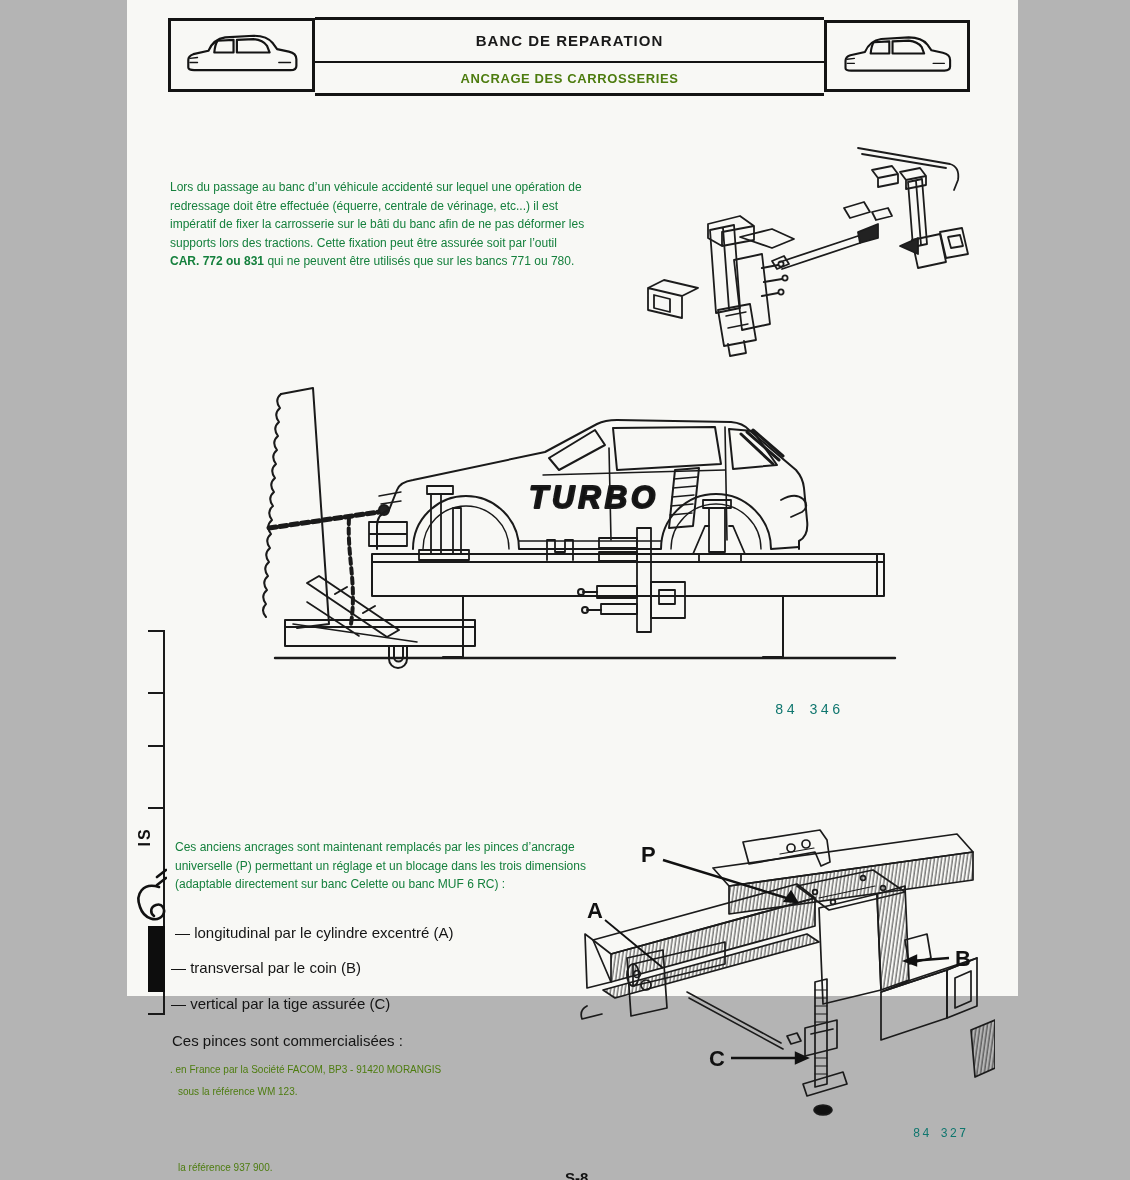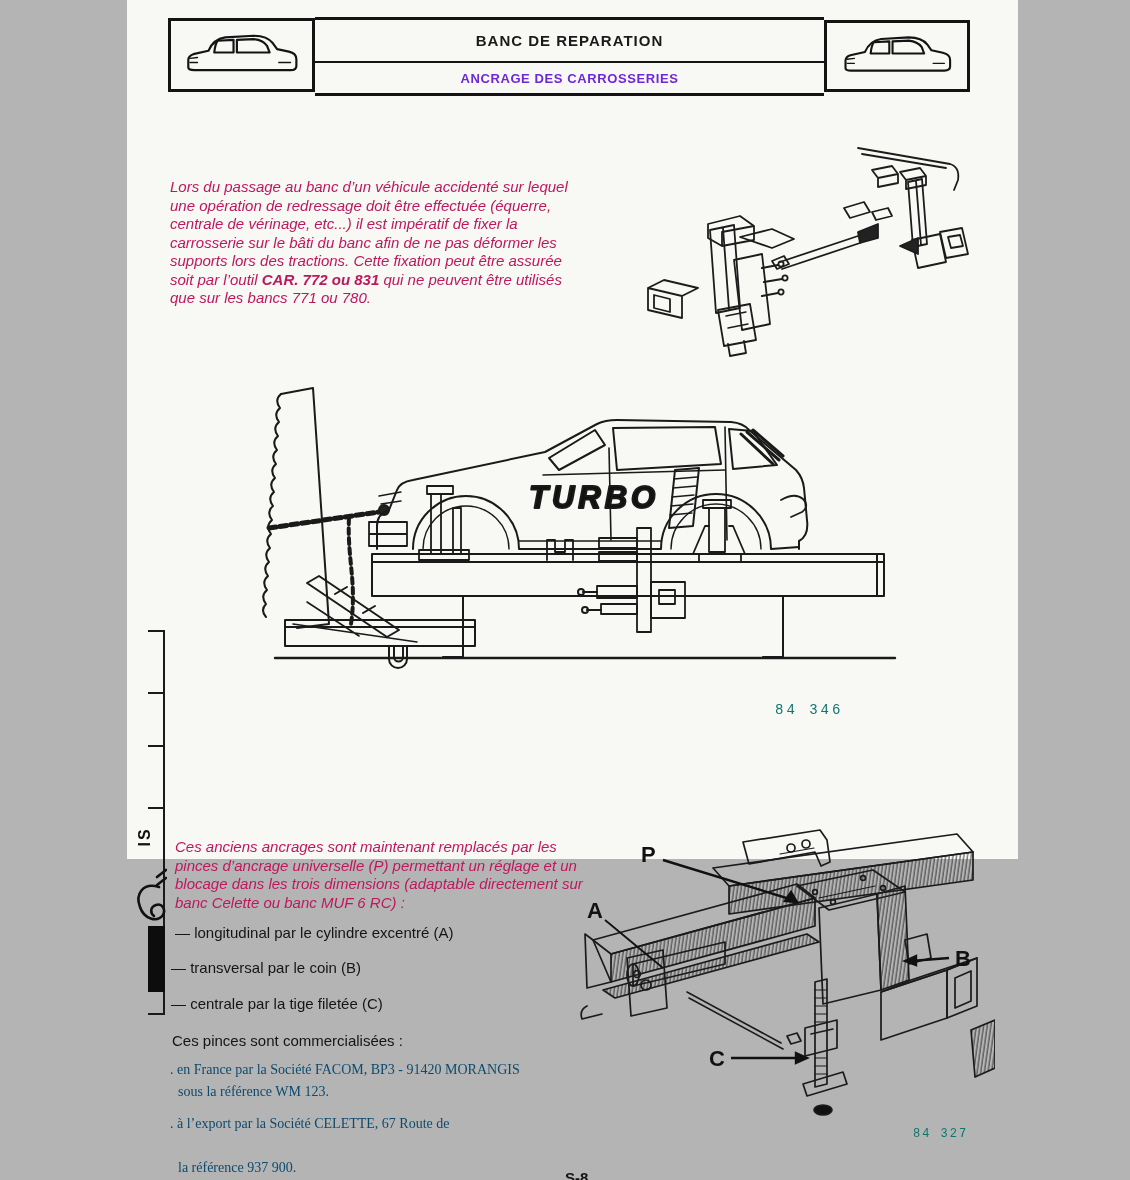--- a/index.html
+++ b/index.html
@@ -5,42 +5,42 @@
   html,body{margin:0;padding:0;}
   body{
     width:1130px;height:1180px;
     background:#b4b4b4;
     font-family:"Liberation Sans", sans-serif;
     color:#161616;
     overflow:hidden;
     position:relative;
   }
   .paper{
-    position:absolute;left:127px;top:0;width:891px;height:859px;
+    position:absolute;left:127px;top:0;width:891px;height:996px;
     background:#f8f8f5;
   }
   .abs{position:absolute;}
   
   .hdr-box{
     position:absolute;border:3px solid #141414;background:#f8f8f5;
     display:flex;align-items:center;justify-content:center;
   }
   .hdr-center{
     position:absolute;left:188px;top:17px;width:509px;
     border-top:3px solid #141414;border-bottom:3px solid #141414;
   }
   .hdr-row1{height:41px;display:flex;align-items:center;justify-content:center;
     font-size:15px;font-weight:bold;letter-spacing:1px;color:#1a1a1a;}
   .hdr-row2{height:30px;border-top:2px solid #141414;display:flex;align-items:center;justify-content:center;
-    font-size:13px;font-weight:bold;letter-spacing:.6px;color:#6d28d9;}
+    font-size:13px;font-weight:bold;letter-spacing:.6px;color:#4d7c0f;}
   
-  .para{font-size:15px;line-height:18.5px;color:#be185d;font-style:italic;}
+  .para{font-size:12px;line-height:18.5px;color:#15803d;}
   .bold{font-weight:bold;}
   .bullet{font-size:15px;color:#151515;white-space:nowrap;}
-  .vline{font-size:14px;color:#0c4a6e;white-space:nowrap;line-height:22px;font-family:Liberation Serif, serif;}
+  .vline{font-size:10px;color:#4d7c0f;white-space:nowrap;line-height:22px;}
   .caption{font-size:14px;color:#0f766e;letter-spacing:3px;white-space:nowrap;font-family:Liberation Mono, monospace;}
   .pagenum{font-size:15px;font-weight:bold;color:#111;margin-top:9px;}
   
   .ruler-line{position:absolute;width:2px;background:#1a1a1a;}
   .ruler-tick{position:absolute;height:2px;background:#1a1a1a;}
   .stamp{position:absolute;font-size:16px;font-weight:bold;color:#111;
     transform:rotate(-90deg);transform-origin:center;letter-spacing:2px;}
   .blackblock{position:absolute;background:#0d0d0d;}
   svg{display:block;}
   svg text{font-family:"Liberation Sans",sans-serif;}
@@ -189,28 +189,27 @@
       <path d="M24,9 l9,-7 M24,17 l9,-7"></path>
       <path d="M26,19 C10,14 2,26 7,39 C11,51 24,55 30,47 C33,41 29,35 23,37 C17,39 17,45 21,48"></path>
     </g>
   </svg>
   <div class="blackblock" style="left:21px;top:926px;width:17px;height:66px;"></div>
 
   <div class="para abs" style="left:48px;top:838px;width:412px;">Ces anciens ancrages sont maintenant remplacés par les pinces d’ancrage universelle (P) permettant un réglage et un blocage dans les trois dimensions (adaptable directement sur banc Celette ou banc MUF 6 RC) :</div>
 
   <div class="bullet abs" style="left:48px;top:924px;">—  longitudinal par le cylindre excentré (A)</div>
   <div class="bullet abs" style="left:44px;top:959px;">— transversal par le coin (B)</div>
-  <div class="bullet abs" style="left:44px;top:995px;">— centrale par la tige filetée (C)</div>
+  <div class="bullet abs" style="left:44px;top:995px;">— vertical par la tige assurée (C)</div>
 
   <div class="bullet abs" style="left:45px;top:1032px;">Ces pinces sont commercialisées :</div>
 
   <div class="vline abs" style="left:43px;top:1059px;">. en France par la Société FACOM, BP3 - 91420 MORANGIS</div>
   <div class="vline abs" style="left:51px;top:1081px;">sous la référence WM 123.</div>
 
-  <div class="vline abs" style="left:43px;top:1113px;">. à l’export par la Société CELETTE, 67 Route de</div>
   <div class="vline abs" style="left:51px;top:1157px;">la référence 937 900.</div>
 
   <svg class="abs" style="left:448px;top:822px;" width="420" height="300" viewBox="0 0 420 300">
     <defs>
       <pattern id="h1" patternUnits="userSpaceOnUse" width="3.6" height="3.6" patternTransform="rotate(8)">
         <line x1="1" y1="0" x2="1" y2="3.6" stroke="#2a2a2a" stroke-width="0.9"></line>
       </pattern>
     </defs>
     <g fill="none" stroke="#1b1b1b" stroke-width="1.7" stroke-linejoin="round" stroke-linecap="round">
 

